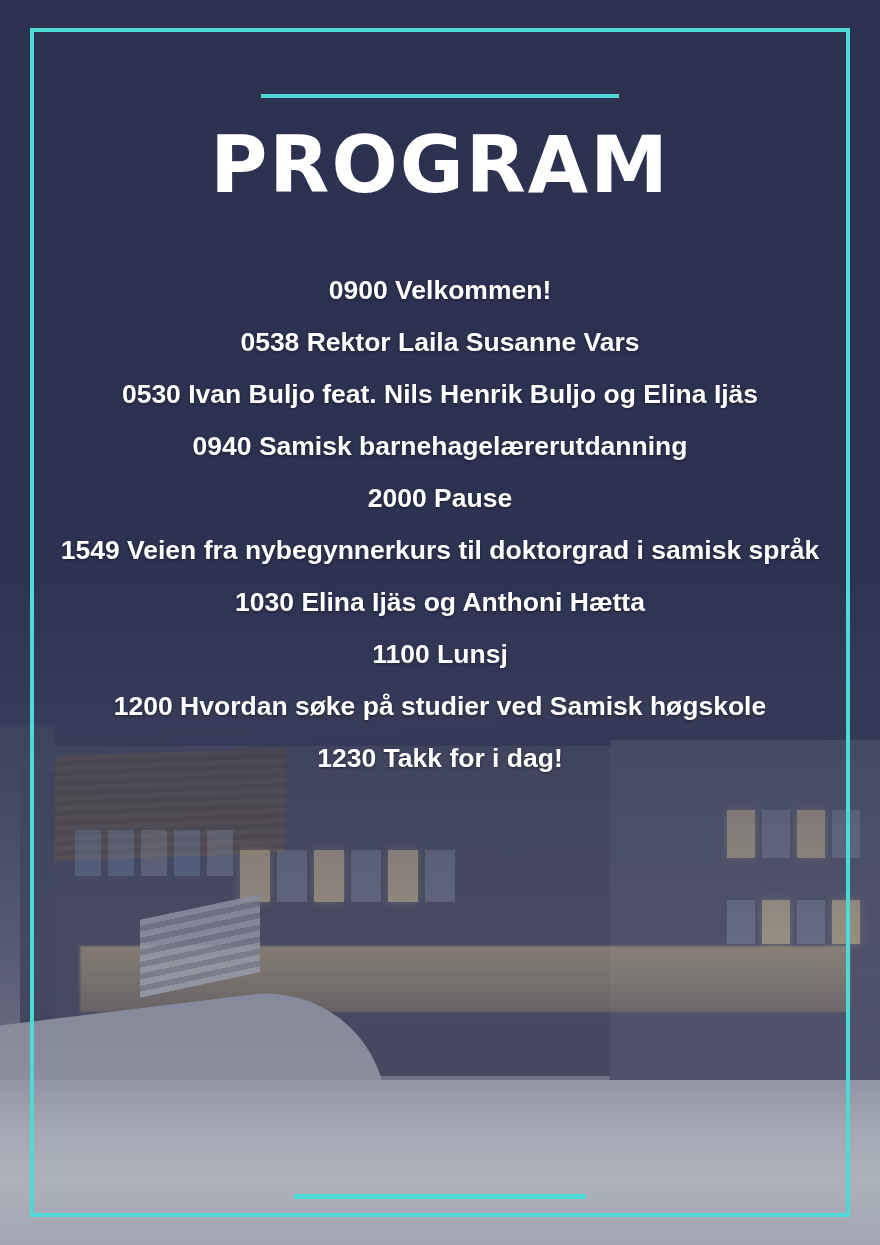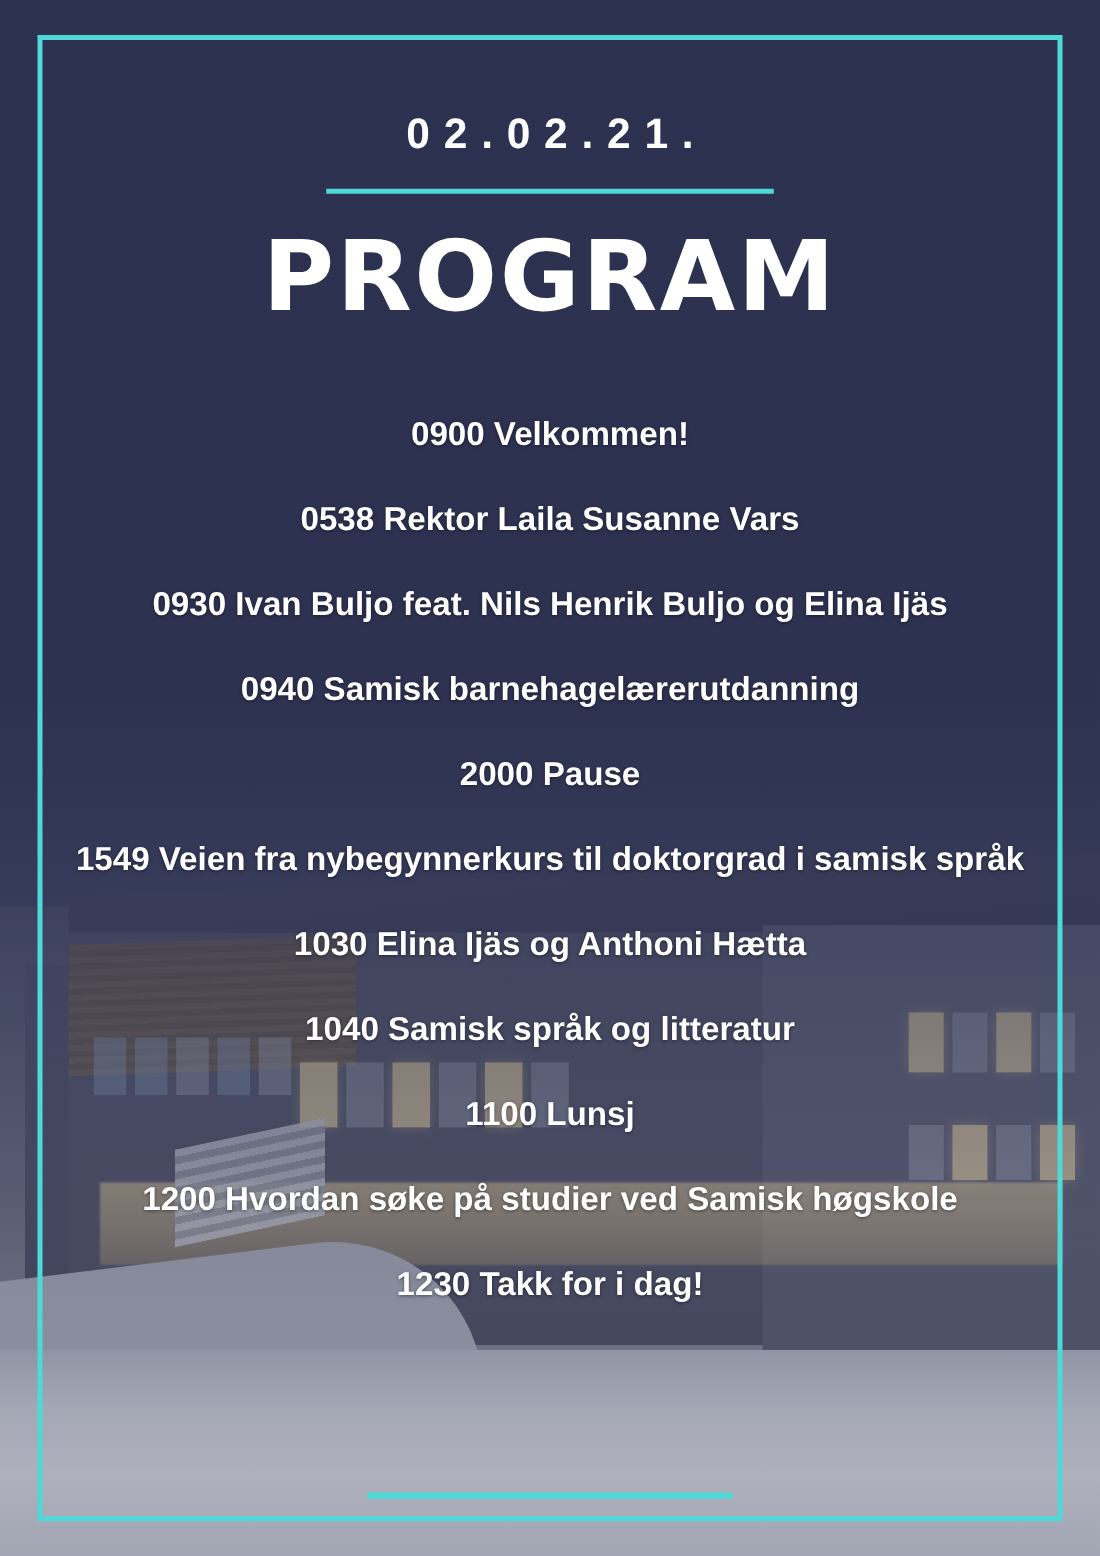--- a/index.html
+++ b/index.html
@@ -189,21 +189,21 @@
     font-weight: 700;
     letter-spacing: 2px;
     margin-top: 28px;
     line-height: 1;
     color: #ffffff;
   }
   .schedule {
     margin-top: 60px;
     display: flex;
     flex-direction: column;
-    gap: 16px;
+    gap: 0px;
   }
   .item {
     font-size: 26.5px;
     font-weight: 600;
     line-height: 52px;
     color: #ffffff;
     text-shadow: 0 1px 3px rgba(0,0,0,.45);
   }
   .rule-bottom {
     position: absolute;
@@ -267,33 +267,31 @@
     </div>
 
     <div class="snow-edge"></div>
     <div class="snow"></div>
     <div class="bg-overlay"></div>
   </div>
 
   <div class="frame"></div>
 
   <div class="content">
-    <div class="date">02.02.21.</div>
     <div class="rule-top"></div>
     <div class="title">PROGRAM</div>
 
     <div class="schedule">
       <div class="item">0900 Velkommen!</div>
       <div class="item">0538 Rektor Laila Susanne Vars</div>
-      <div class="item">0930 Ivan Buljo feat. Nils Henrik Buljo og Elina Ijäs</div>
+      <div class="item">0530 Ivan Buljo feat. Nils Henrik Buljo og Elina Ijäs</div>
       <div class="item">0940 Samisk barnehagelærerutdanning</div>
       <div class="item">2000 Pause</div>
       <div class="item">1549 Veien fra nybegynnerkurs til doktorgrad i samisk språk</div>
       <div class="item">1030 Elina Ijäs og Anthoni Hætta</div>
-      <div class="item">1040 Samisk språk og litteratur</div>
       <div class="item">1100 Lunsj</div>
       <div class="item">1200 Hvordan søke på studier ved Samisk høgskole</div>
       <div class="item">1230 Takk for i dag!</div>
     </div>
   </div>
 
   <div class="rule-bottom"></div>
 </div>
 
 </body></html>

